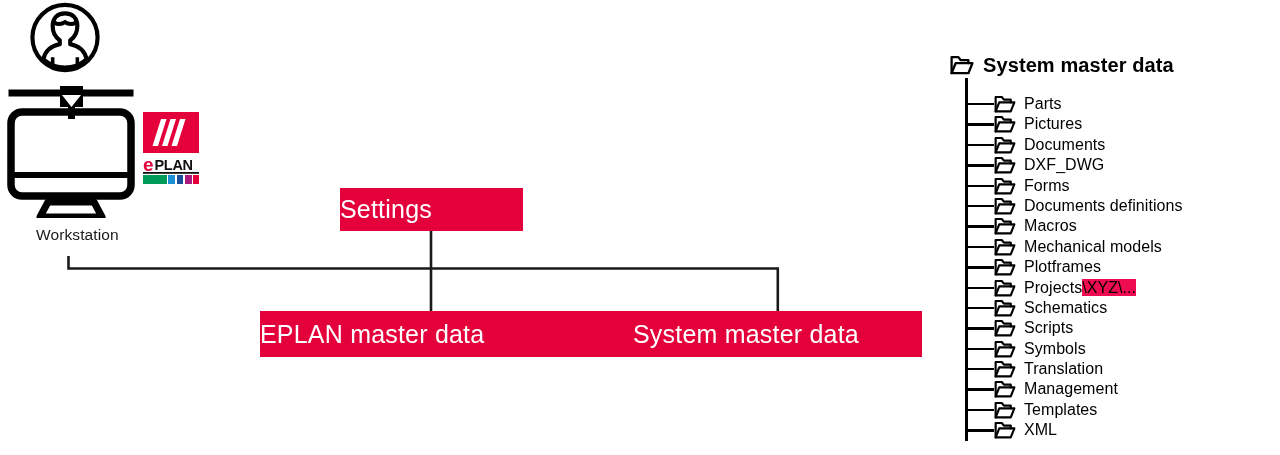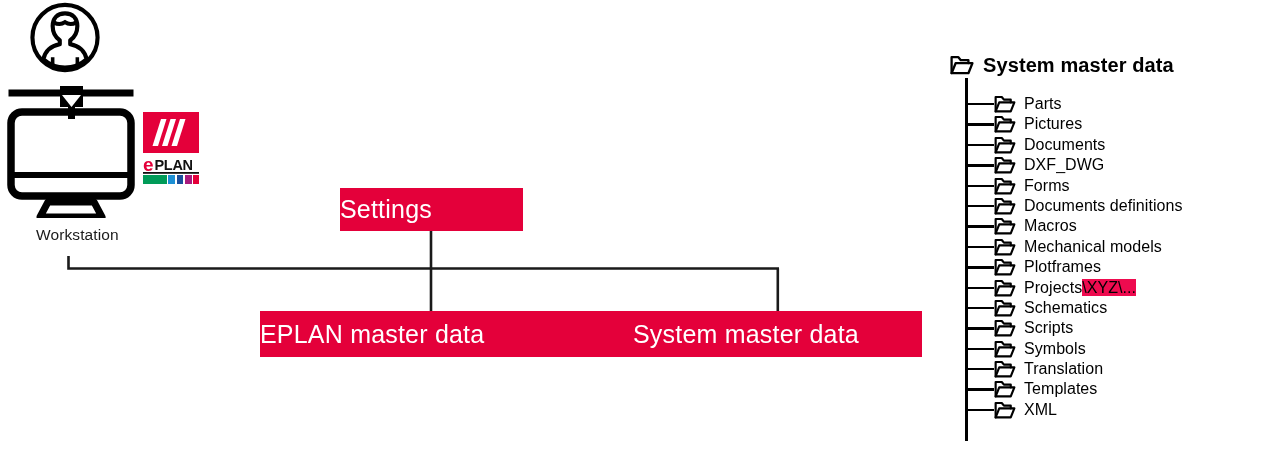--- a/index.html
+++ b/index.html
@@ -406,20 +406,29 @@
     </svg></span>
         <span class="tree-label">Translation</span>
       </div>
       <div class="tree-row">
         <div class="tree-tick"></div>
         <span class="tree-folder-icon">
     <svg width="22" height="18" viewBox="0 0 24 20" xmlns="http://www.w3.org/2000/svg">
       <path d="M1.6 18.2 V2.2 H8.4 L10.8 5.2 H18.4 V8.2" fill="none" stroke="#000" stroke-width="2.4" stroke-linejoin="round" stroke-linecap="round"></path>
       <path d="M1.6 18.2 L5.6 8.2 H22.4 L18.4 18.2 Z" fill="none" stroke="#000" stroke-width="2.4" stroke-linejoin="round"></path>
     </svg></span>
+        <span class="tree-label">Management</span>
+      </div>
+      <div class="tree-row">
+        <div class="tree-tick"></div>
+        <span class="tree-folder-icon">
+    <svg width="22" height="18" viewBox="0 0 24 20" xmlns="http://www.w3.org/2000/svg">
+      <path d="M1.6 18.2 V2.2 H8.4 L10.8 5.2 H18.4 V8.2" fill="none" stroke="#000" stroke-width="2.4" stroke-linejoin="round" stroke-linecap="round"></path>
+      <path d="M1.6 18.2 L5.6 8.2 H22.4 L18.4 18.2 Z" fill="none" stroke="#000" stroke-width="2.4" stroke-linejoin="round"></path>
+    </svg></span>
         <span class="tree-label">Templates</span>
       </div>
       <div class="tree-row">
         <div class="tree-tick"></div>
         <span class="tree-folder-icon">
     <svg width="22" height="18" viewBox="0 0 24 20" xmlns="http://www.w3.org/2000/svg">
       <path d="M1.6 18.2 V2.2 H8.4 L10.8 5.2 H18.4 V8.2" fill="none" stroke="#000" stroke-width="2.4" stroke-linejoin="round" stroke-linecap="round"></path>
       <path d="M1.6 18.2 L5.6 8.2 H22.4 L18.4 18.2 Z" fill="none" stroke="#000" stroke-width="2.4" stroke-linejoin="round"></path>
     </svg></span>
         <span class="tree-label">XML</span>

